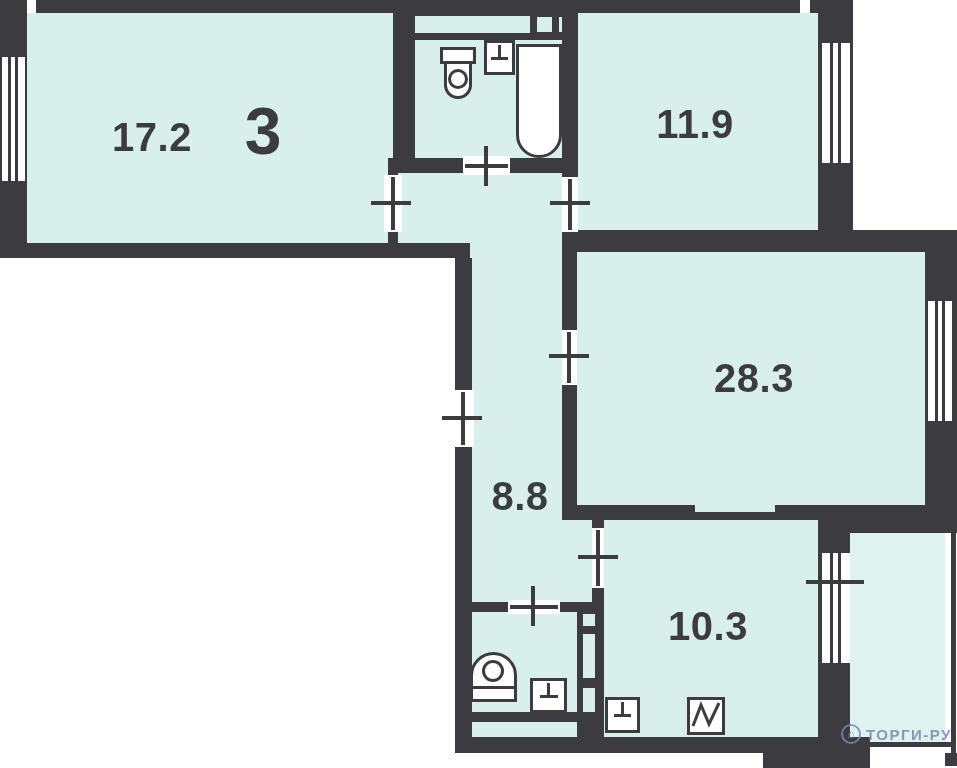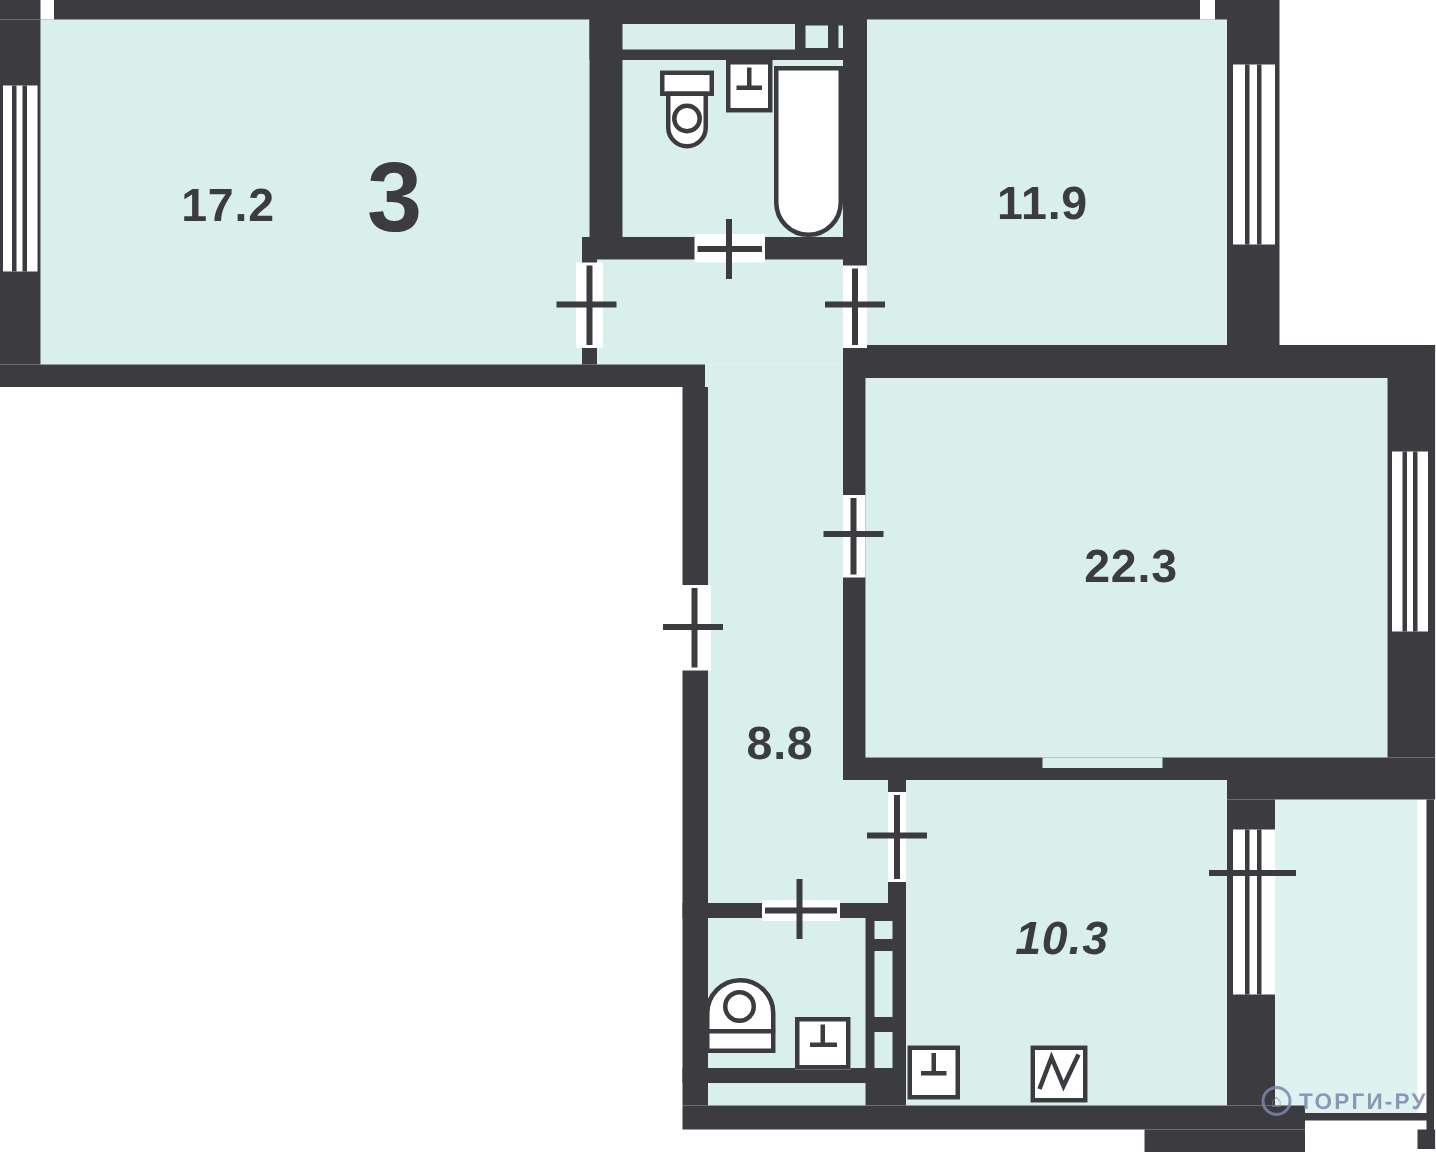--- a/index.html
+++ b/index.html
@@ -8,21 +8,21 @@
   .abs{position:absolute;box-sizing:border-box;}
   .wall{position:absolute;background:var(--wall,#3b3b40);}
   .room{position:absolute;background:var(--room_fill,#d9efeb);}
   .balcony{position:absolute;background:var(--balcony_fill,#def2ef);}
   .white{position:absolute;background:#fff;}
   .mint{position:absolute;background:var(--room_fill,#d9efeb);}
   .thin{position:absolute;background:var(--wall,#3b3b40);}
   .fixture{position:absolute;background:var(--fixture_fill,#fff);border:3px solid var(--wall,#3b3b40);box-sizing:border-box;}
   .glyph{position:absolute;background:var(--wall,#3b3b40);}
   .label{position:absolute;transform:translate(-50%,-50%);color:var(--wall,#3b3b40);
-         font-size:31px;font-weight:600;letter-spacing:.5px;white-space:nowrap;}
+         font-size:40px;font-weight:600;letter-spacing:.5px;white-space:nowrap;}
   .label-big{position:absolute;transform:translate(-50%,-50%);color:var(--wall,#3b3b40);
          font-size:66px;font-weight:bold;}
   #watermark{position:absolute;left:841px;top:724px;display:flex;align-items:center;gap:5px;
          color:var(--watermark,#7d86b2);opacity:.85;z-index:50;}
   #watermark .ring{width:20px;height:20px;border:2.5px solid var(--watermark,#7d86b2);border-radius:50%;
          box-sizing:border-box;display:flex;align-items:center;justify-content:center;
          font-size:12px;line-height:1;}
   #watermark .wm-text{font-size:15px;font-weight:bold;letter-spacing:1.5px;white-space:nowrap;}
 </style>
 </head>
@@ -170,23 +170,23 @@
 
   <div>
     <div class="fixture" style="left:687px;top:697px;width:38px;height:38px;"></div>
     <svg class="abs" style="left:687px;top:697px;" width="38" height="38" viewBox="0 0 38 38">
       <polyline points="6,29 14,8 22,27 32,6" fill="none" stroke="#3b3b40" stroke-width="3"></polyline>
     </svg>
   </div>
 
   <div class="label" style="left:152px;top:137px;">17.2</div>
   <div class="label-big" style="left:263px;top:131px;">3</div>
-  <div class="label" style="left:695px;top:136px;text-align:right;">11.9</div>
-  <div class="label" style="left:754px;top:378px;">22.3</div>
+  <div class="label" style="left:695px;top:124px;text-align:right;">11.9</div>
+  <div class="label" style="left:754px;top:378px;">28.3</div>
   <div class="label" style="left:520px;top:496px;">8.8</div>
-  <div class="label" style="left:708px;top:626px;font-style:italic;">10.3</div>
+  <div class="label" style="left:708px;top:626px;">10.3</div>
 
   <div id="watermark">
     <span class="ring">⌂</span>
     <span class="wm-text">ТОРГИ-РУ</span>
   </div>
 
 </div>
 
 </body></html>

